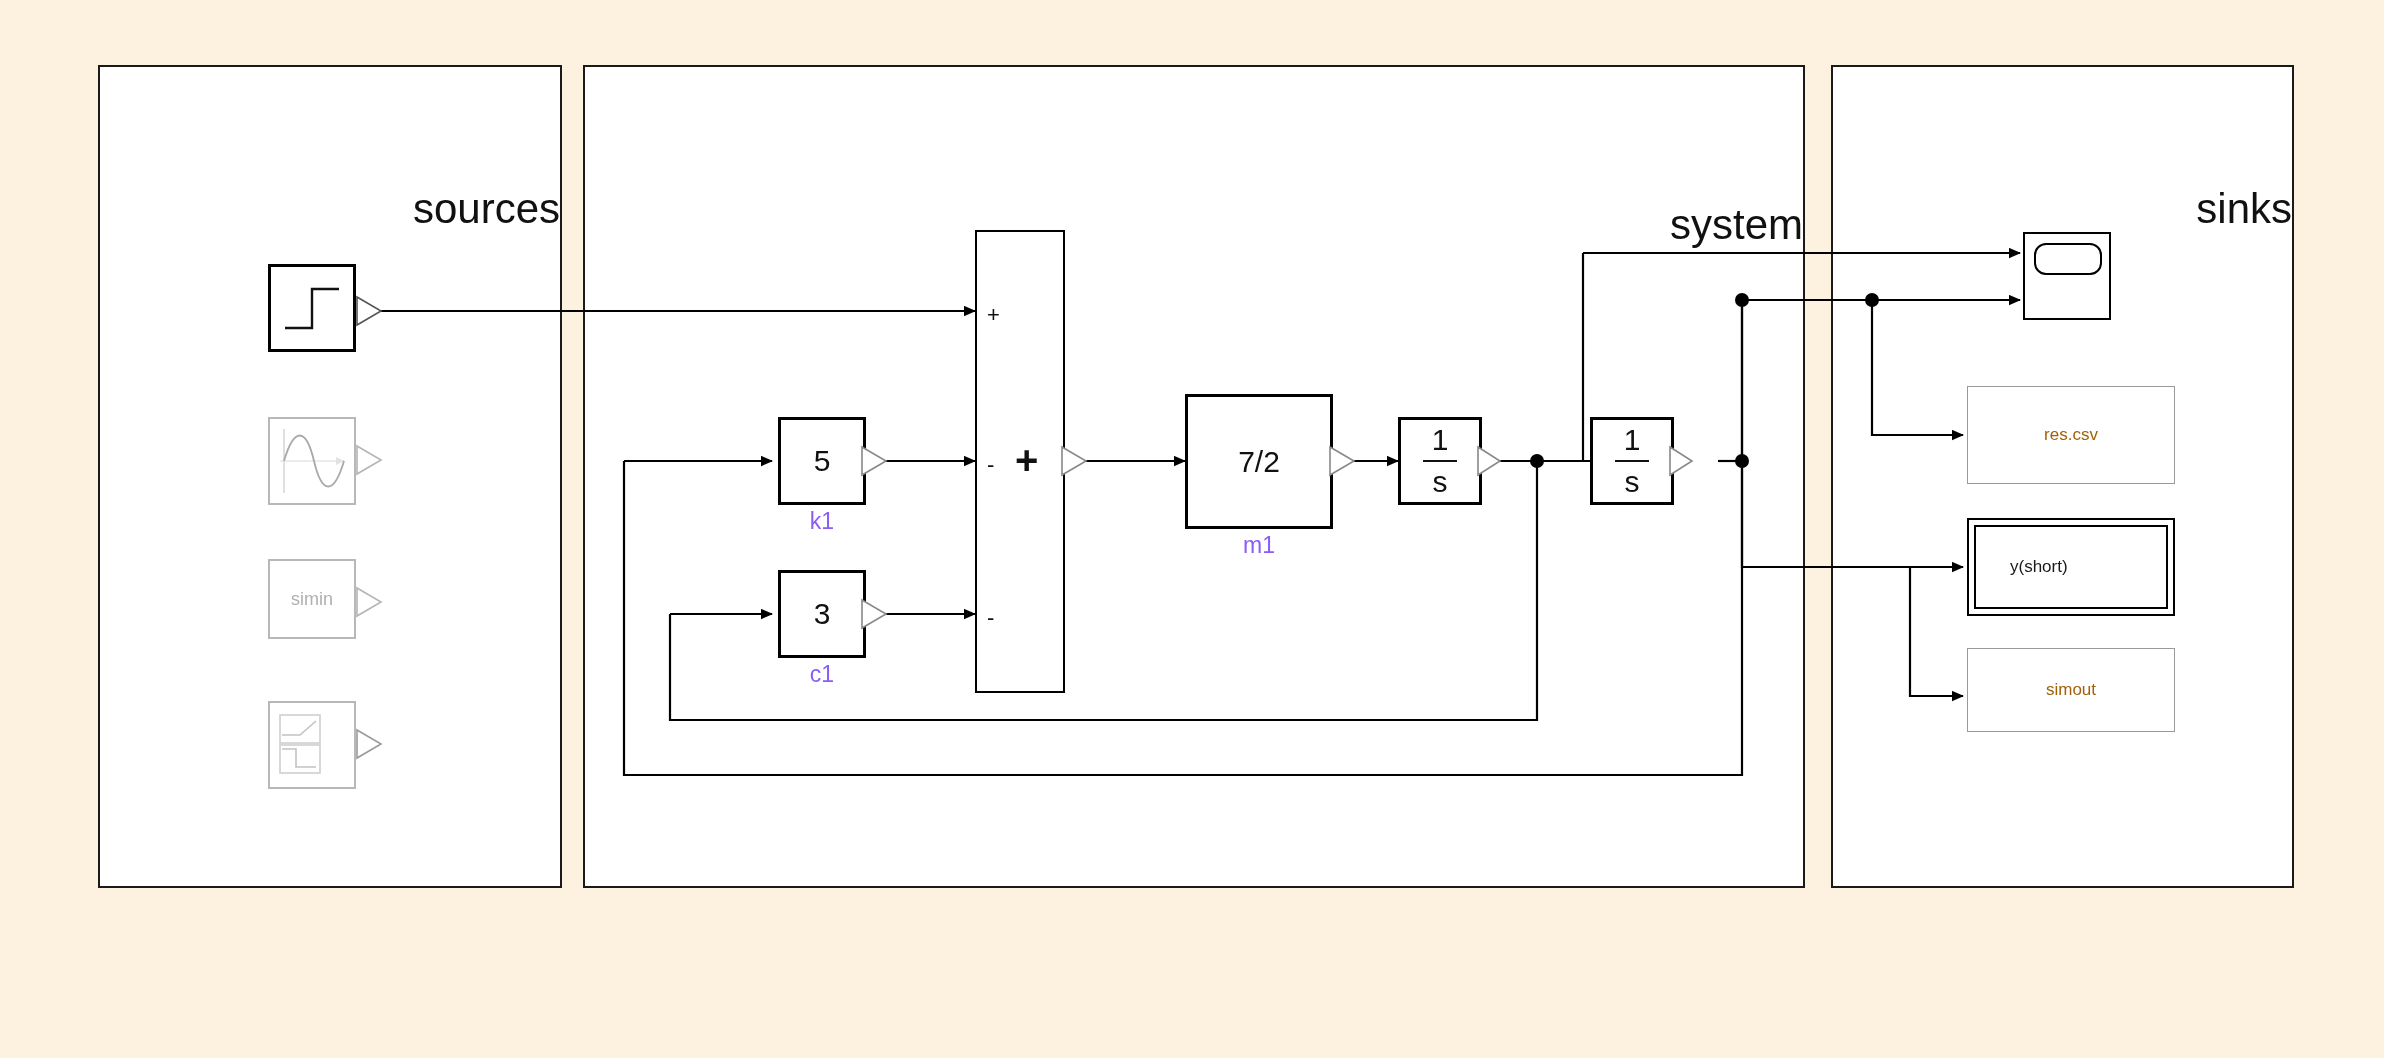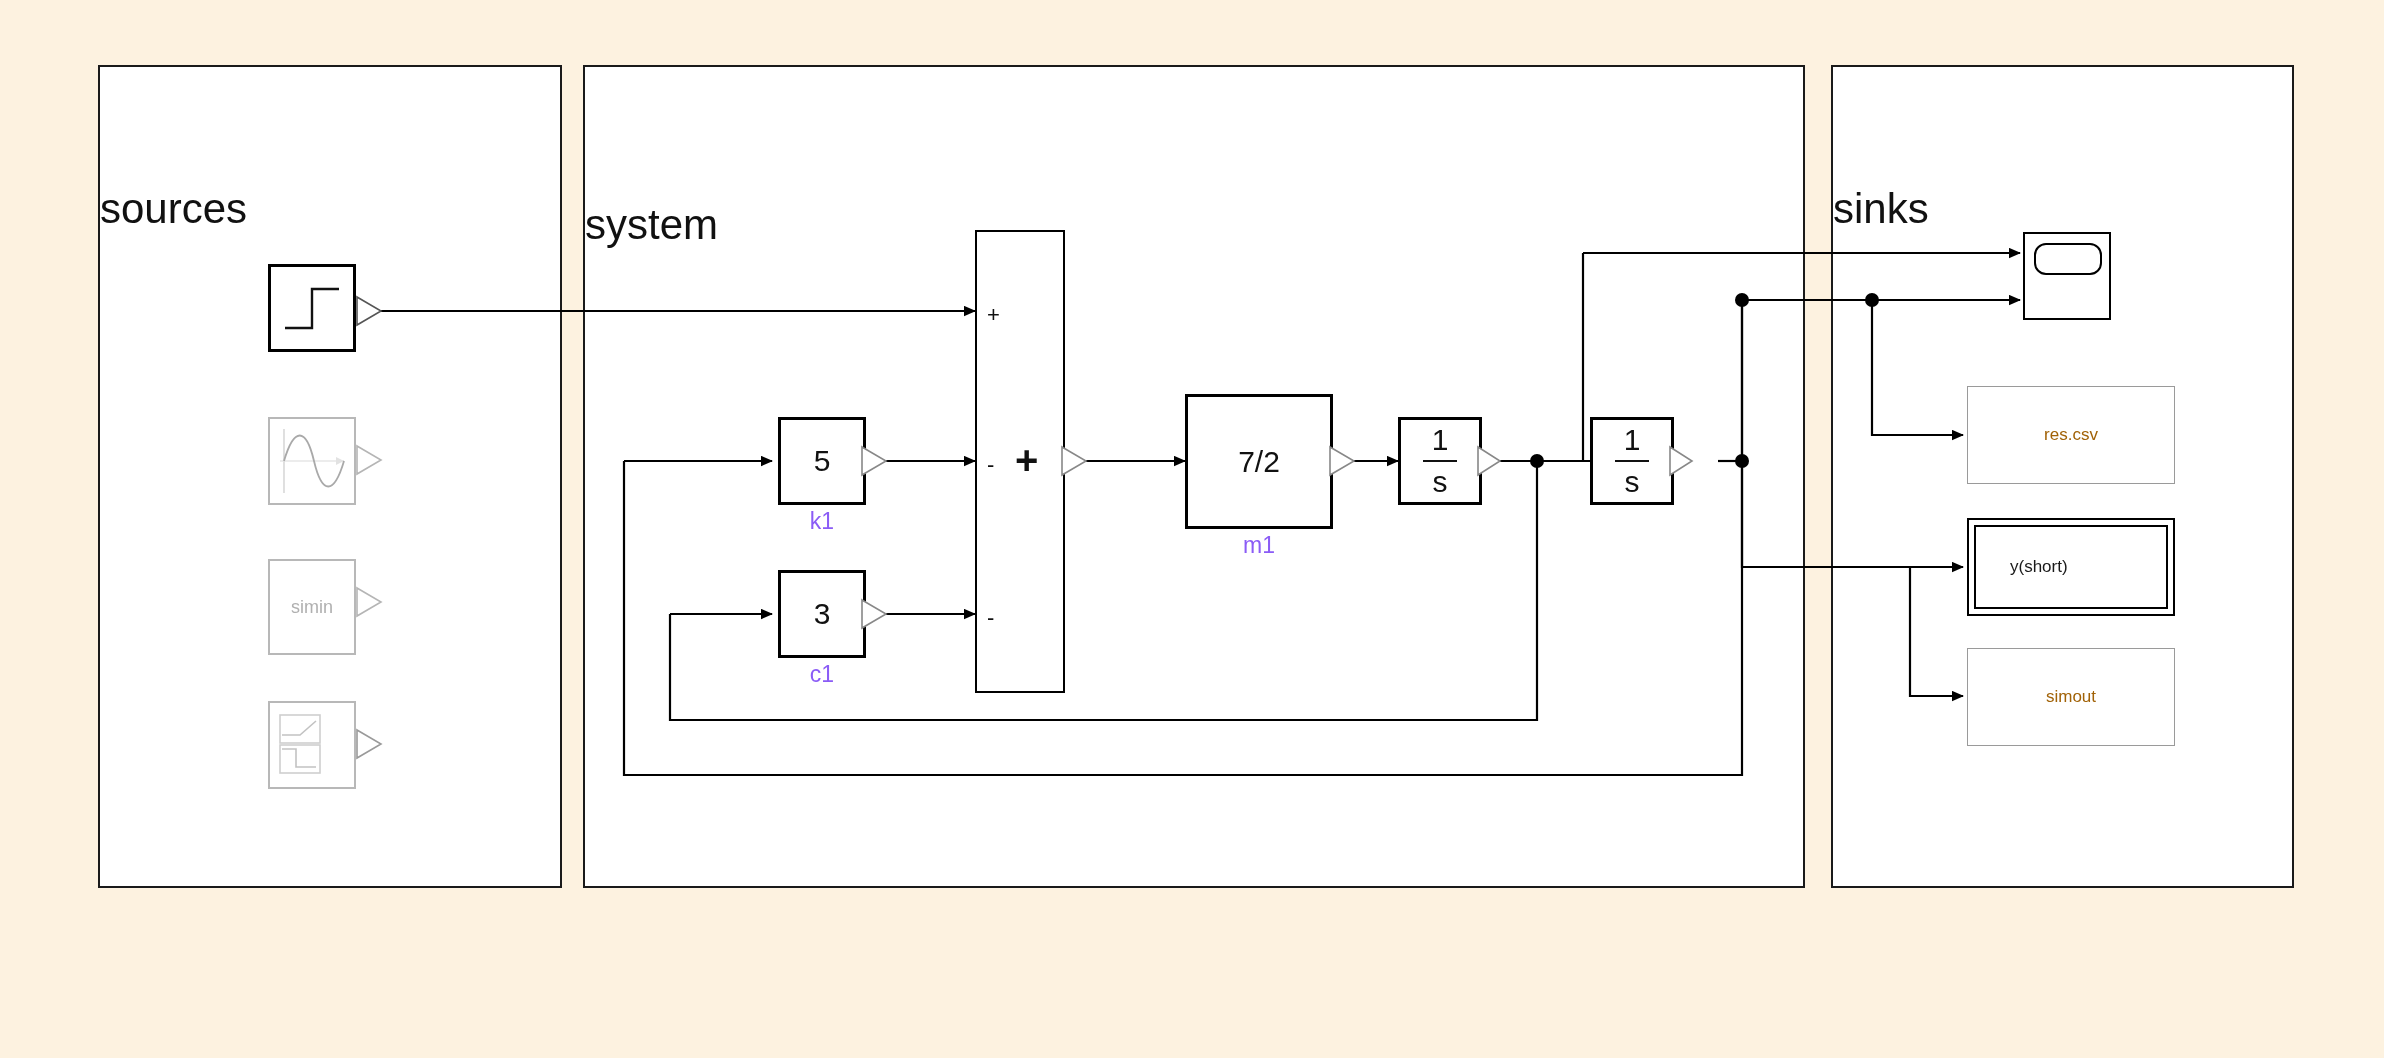--- a/index.html
+++ b/index.html
@@ -22,21 +22,21 @@
   }
   .panel {
     position: absolute;
     background: #FFFFFF;
     border: 2px solid #1a1a1a;
     box-sizing: border-box;
   }
   .panel-title {
     position: absolute;
     width: 100%;
-    text-align: left;
+    text-align: right;
     font-size: 42px;
     color: #111;
     font-family: "Liberation Sans", sans-serif;
     white-space: nowrap;
   }
   .svg-layer {
     position: absolute;
     left: 0;
     top: 0;
     width: 2384px;
@@ -212,21 +212,21 @@
 
   <div class="blk dim" style="left:268px; top:417px; width:88px; height:88px;">
     <svg width="80" height="80" viewBox="0 0 80 80">
       <path d="M12,8 L12,72" stroke="#d8d8d8" stroke-width="1.6" fill="none"></path>
       <path d="M8,40 L72,40" stroke="#e6e6e6" stroke-width="1.6" fill="none"></path>
       <path d="M64,36 L72,40 L64,44 z" fill="#e2e2e2"></path>
       <path d="M12,40 C22,6 34,6 42,40 C50,74 62,74 72,40" stroke="#a9a9a9" stroke-width="1.8" fill="none"></path>
     </svg>
   </div>
 
-  <div class="blk dim" style="left:268px; top:559px; width:88px; height:96px; font-size:18px;">
+  <div class="blk dim" style="left:268px; top:559px; width:88px; height:80px; font-size:18px;">
     <span>simin</span>
   </div>
 
   <div class="blk dim" style="left:268px; top:701px; width:88px; height:88px;">
     <svg width="72" height="72" viewBox="0 0 72 72">
       <rect x="4" y="6" width="40" height="28" fill="none" stroke="#cfcfcf" stroke-width="1.6"></rect>
       <path d="M6,26 L24,26 L40,12" stroke="#c2c2c2" stroke-width="1.6" fill="none"></path>
       <rect x="4" y="36" width="40" height="28" fill="none" stroke="#cfcfcf" stroke-width="1.6"></rect>
       <path d="M6,40 L20,40 L20,58 L40,58" stroke="#c2c2c2" stroke-width="1.6" fill="none"></path>
     </svg>
@@ -286,17 +286,17 @@
   <div class="blk thin" style="left:1967px; top:386px; width:208px; height:98px;">
     <span>res.csv</span>
   </div>
 
   <div class="blk" style="left:1967px; top:518px; width:208px; height:98px; border-width:2px;">
     <div class="sel-inner" style="left:5px; top:5px; right:5px; bottom:5px;">
       <span>y(short)</span>
     </div>
   </div>
 
-  <div class="blk thin" style="left:1967px; top:648px; width:208px; height:98px;">
+  <div class="blk thin" style="left:1967px; top:648px; width:208px; height:84px;">
     <span>simout</span>
   </div>
 
 </div>
 
 </body></html>

